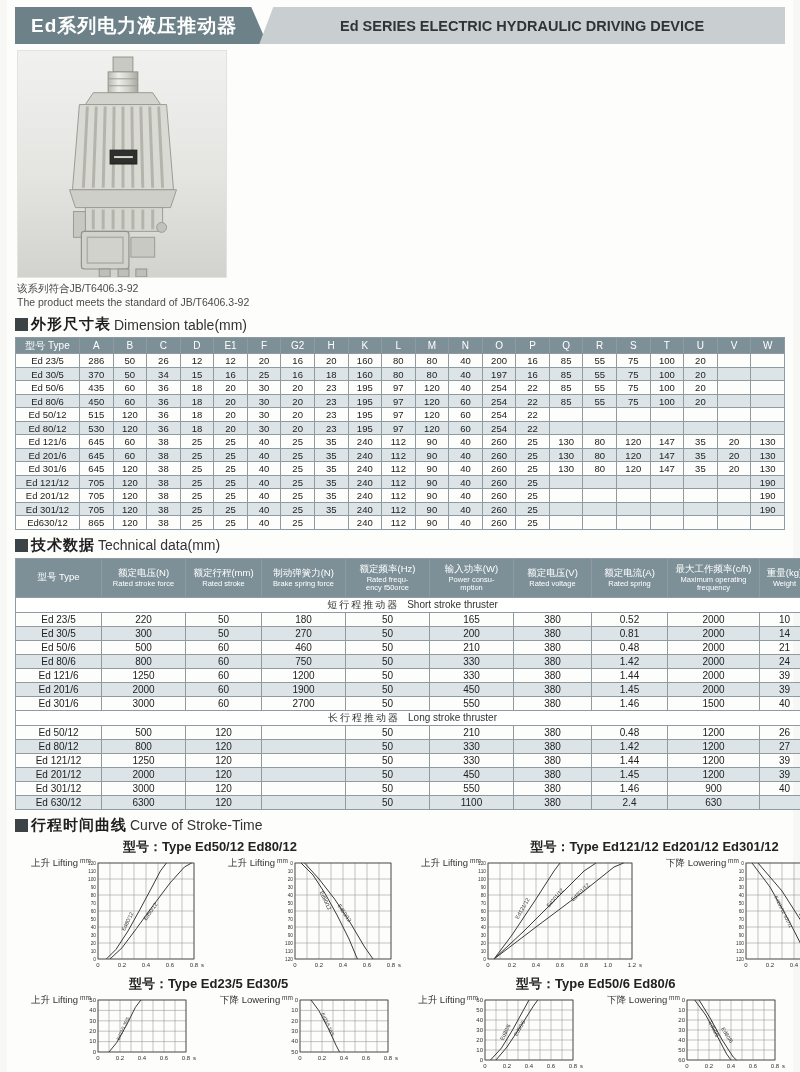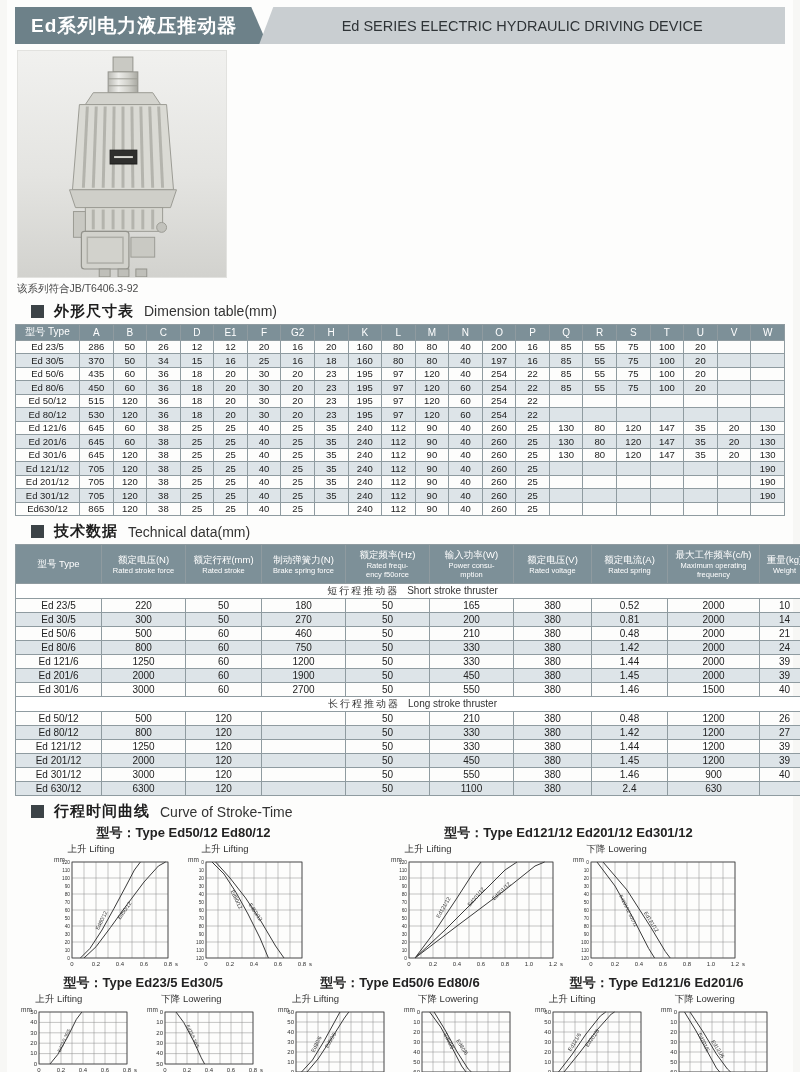--- a/index.html
+++ b/index.html
@@ -17,40 +17,40 @@
   .hdr-cn{
     background:#6d8189;color:#fff;
     font-size:19px;font-weight:bold;letter-spacing:1px;
     display:flex;align-items:center;
     padding:0 30px 0 16px;
     clip-path:polygon(0 0, calc(100% - 16px) 0, 100% 100%, 0 100%);
     white-space:nowrap;
   }
   .hdr-en{
     background:#c9ced1;color:#2f3437;
-    font-size:14.5px;font-weight:normal;
+    font-size:14.5px;font-weight:bold;
     display:flex;align-items:center;justify-content:center;
     flex:1;margin-left:-8px;
     clip-path:polygon(14px 0, 100% 0, 100% 100%, 0 100%);
     white-space:nowrap;
   }
 
   
   .photo{
     width:208px;height:226px;
     background:linear-gradient(180deg,#f1f1ef 0%,#e4e4e1 55%,#d2d2ce 100%);
     border:1px solid #e2e2df;
     margin:2px 0 4px 2px;
   }
 
   
   .std{font-size:10.5px;color:#4a4a4a;line-height:1.3;margin:2px 0 4px 2px;}
 
   
-  .sec{display:flex;align-items:center;gap:10px;margin:6px 0 3px 16px;}
+  .sec{display:flex;align-items:center;gap:3px;margin:6px 0 3px 0;}
   .sec .bullet{width:13px;height:13px;background:#3c4347;display:inline-block;}
   .sec .cn{font-size:15px;font-weight:bold;color:#1e1e1e;letter-spacing:1px;}
   .sec .en{font-size:14px;color:#333;}
 
   
   table{border-collapse:collapse;width:100%;table-layout:fixed;}
   td,th{border:1px solid #8f9ba0;text-align:center;padding:0;overflow:hidden;white-space:nowrap;}
   table.dim{font-size:9.5px;}
   table.dim th{background:#7d9098;color:#fff;font-weight:normal;font-size:10px;height:15px;}
   table.dim td{height:12.5px;color:#222;}
@@ -62,21 +62,21 @@
   table.tech td{height:13px;}
   table.tech tr.grp td{background:#fff;height:13px;font-size:10px;color:#333;}
   table.tech tr.grp .cn{letter-spacing:2px;margin-right:8px;}
   table.tech tbody tr.d:nth-child(odd){background:#dde4e8;}
 
   
   .charts-row{display:flex;justify-content:space-around;align-items:flex-start;margin-top:2px;}
   .curve-group{display:flex;flex-direction:column;align-items:center;}
   .group-title{font-size:13px;font-weight:bold;color:#222;margin-bottom:1px;white-space:nowrap;}
   .group-charts{display:flex;gap:4px;}
-  .chart-block{display:flex;flex-direction:column;}
+  .chart-block{display:flex;flex-direction:row;}
   .chart-title{font-size:9.5px;color:#333;margin-left:16px;white-space:nowrap;}
   svg text{fill:#333;}
 </style>
 </head>
 <body>
 
 <div class="page">
 
   <div class="hdr">
     <div class="hdr-cn">Ed系列电力液压推动器</div>
@@ -136,20 +136,21 @@
       <circle cx="145" cy="178" r="5" fill="#c2c2bc" stroke="#9b9b94"></circle>
 
       <rect x="82" y="220" width="11" height="8" fill="#bfbfb9" stroke="#93938c"></rect>
       <rect x="101" y="220" width="11" height="8" fill="#bfbfb9" stroke="#93938c"></rect>
       <rect x="119" y="220" width="11" height="8" fill="#bfbfb9" stroke="#93938c"></rect>
     </svg>
   </div>
 
   <div class="std">
     <div>该系列符合JB/T6406.3-92</div>
+    <div>The product meets the standard of JB/T6406.3-92</div>
   </div>
 
   <div class="sec">
     <span class="bullet"></span>
     <span class="cn">外形尺寸表</span>
     <span class="en">Dimension table(mm)</span>
   </div>
   <table class="dim" id="dim-table">
       <colgroup>
         <col style="width: 64px;">

